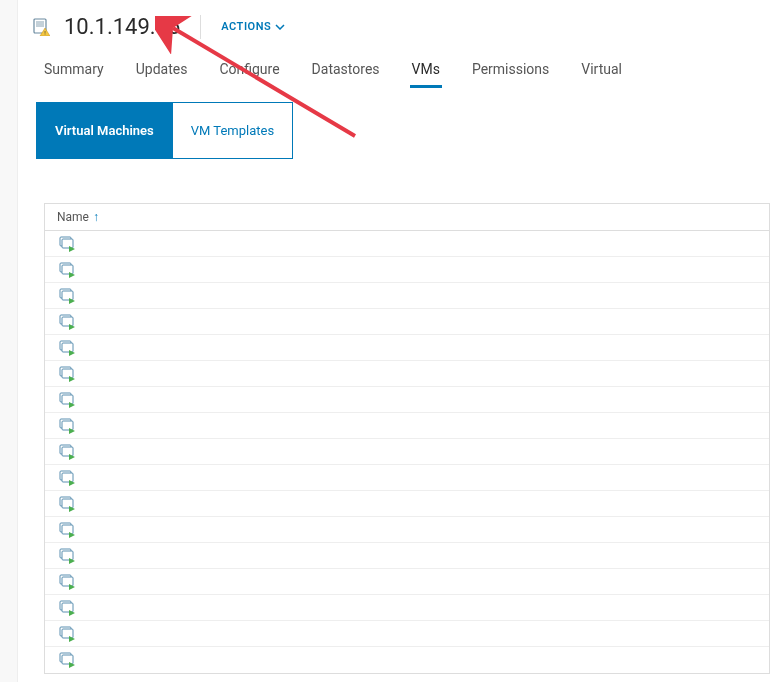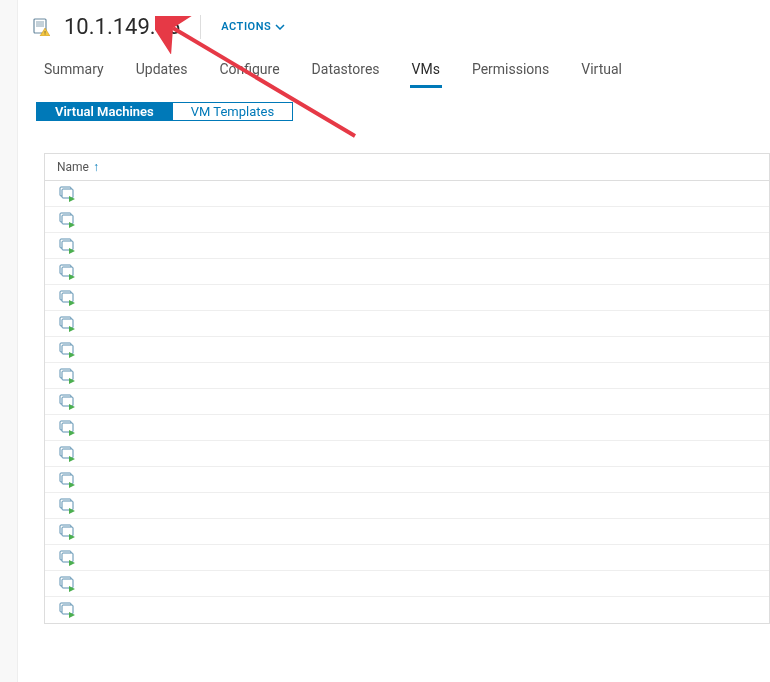--- a/index.html
+++ b/index.html
@@ -85,36 +85,36 @@
       height: 3px;
       background: #0079b8;
     }
     .subtabs {
       display: flex;
       margin: 14px 0 0 8px;
       border: 1px solid #0079b8;
       width: fit-content;
     }
     .subtab {
-      padding: 1px 18px;
+      padding: 20px 18px;
       font-size: 13px;
       cursor: pointer;
       background: #fff;
       color: #0079b8;
     }
     .subtab.active {
       background: #0079b8;
       color: #fff;
       font-weight: 600;
     }
     .subtab + .subtab {
       border-left: 1px solid #0079b8;
     }
     .table-wrap {
-      margin: 32px 0 0 16px;
+      margin: 44px 0 0 16px;
       border: 1px solid #ddd;
     }
     .thead {
       display: flex;
       align-items: center;
       padding: 6px 12px;
       border-bottom: 1px solid #ddd;
       font-size: 12px;
       color: #565656;
       gap: 4px;

